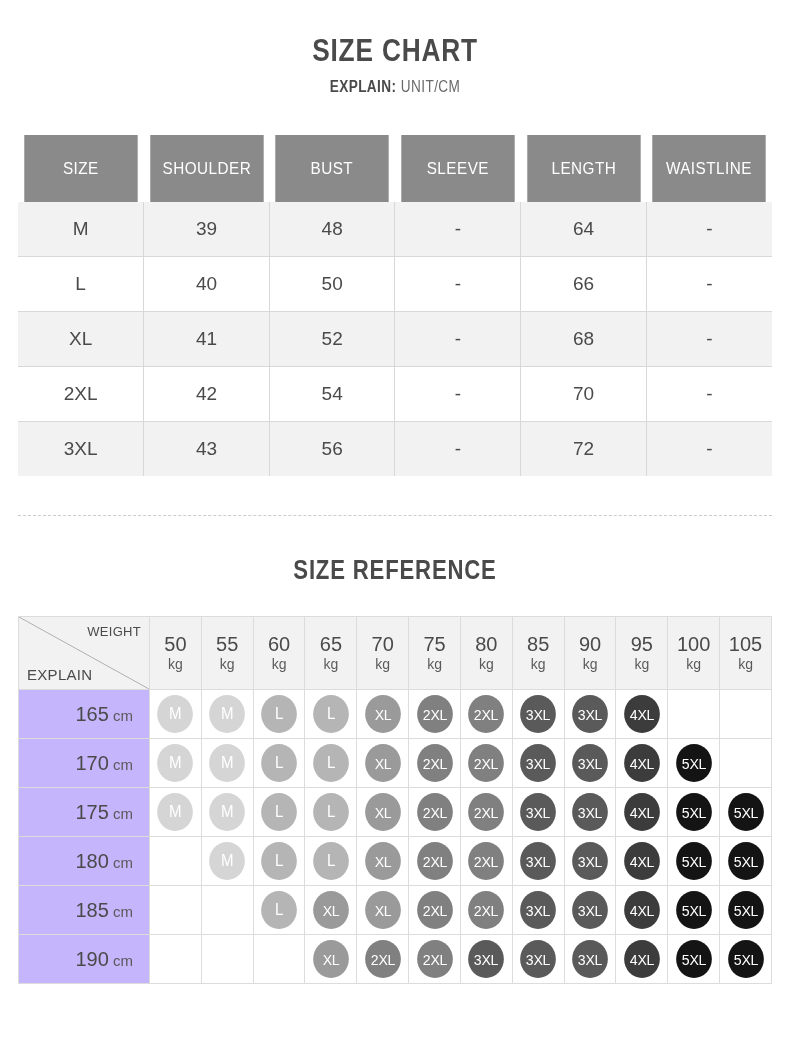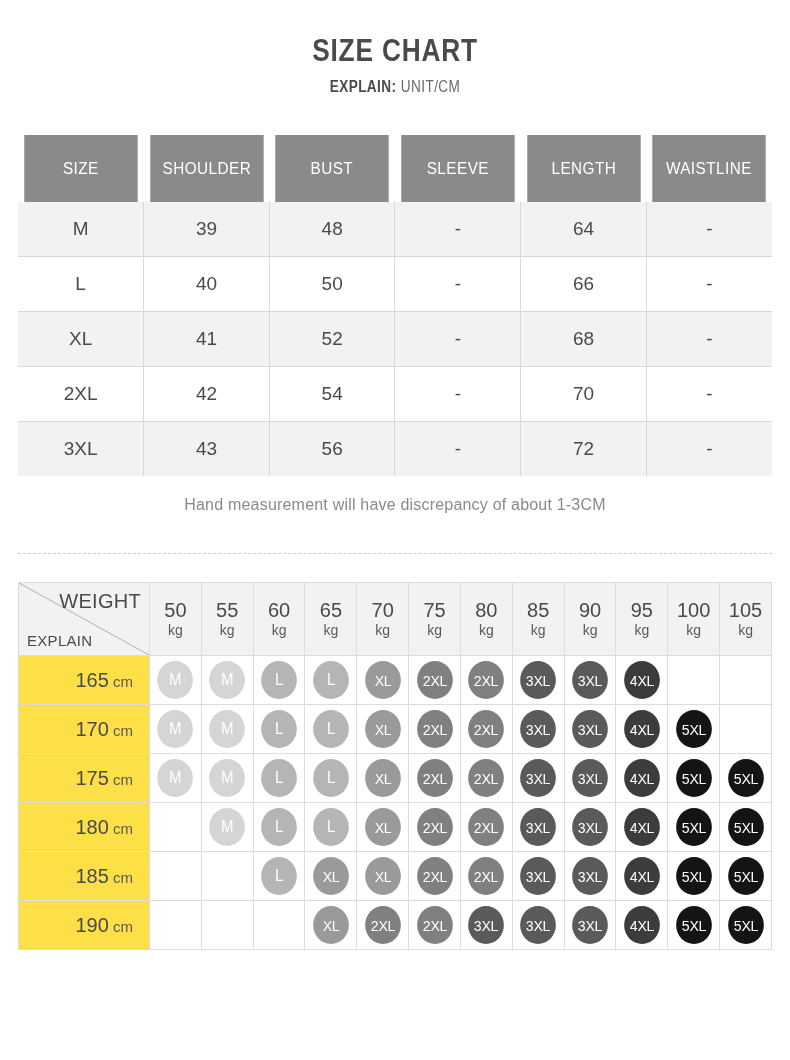--- a/index.html
+++ b/index.html
@@ -130,21 +130,21 @@
     overflow: hidden;
   }
   .corner-line {
     position: absolute;
     left: 0; top: 0;
     width: 100%; height: 100%;
   }
   .corner-weight {
     position: absolute;
     right: 8px; top: 7px;
-    font-size: 20px;
+    font-size: 13px;
     color: #4a4a4a;
     font-weight: normal;
     letter-spacing: 0.3px;
   }
   .corner-height {
     position: absolute;
     left: 8px; bottom: 6px;
     font-size: 15px;
     color: #4a4a4a;
     font-weight: normal;
@@ -154,21 +154,21 @@
     background: #f2f2f2;
     height: 72px;
     font-weight: normal;
     color: #4a4a4a;
     vertical-align: middle;
   }
   .w-num { display: block; font-size: 20px; line-height: 23px; }
   .w-unit { display: block; font-size: 14px; line-height: 17px; color: #5a5a5a; }
 
   table.size-ref td.hcell {
-    background: #fde047;
+    background: #c4b5fd;
     height: 48px;
     text-align: right;
     padding-right: 16px;
     color: #4a4a4a;
   }
   .h-num { font-size: 20px; }
   .h-unit { font-size: 15px; color: #5a5a5a; }
 
   table.size-ref td.cell {
     height: 48px;
@@ -266,25 +266,27 @@
           <tr class="odd">
             <td class="first-col">3XL</td>
             <td>43</td>
             <td>56</td>
             <td>-</td>
             <td>72</td>
             <td>-</td>
           </tr>
         </tbody>
     </table>
-    <div class="chart-note">Hand measurement will have discrepancy of about 1-3CM</div>
   </div>
 
   <div class="divider"></div>
 
+  <div class="section-title-wrap">
+    <h2 class="section-title">SIZE REFERENCE</h2>
+  </div>
 
   <div class="ref-wrap">
     <table class="size-ref">
       <thead>
         <tr id="ref-head">
           <th class="corner">
             <div class="corner-inner">
               <svg class="corner-line" viewBox="0 0 130 72" preserveAspectRatio="none">
                 <line x1="0" y1="0" x2="130" y2="72" stroke="#b0b0b0" stroke-width="1"></line>
               </svg>

